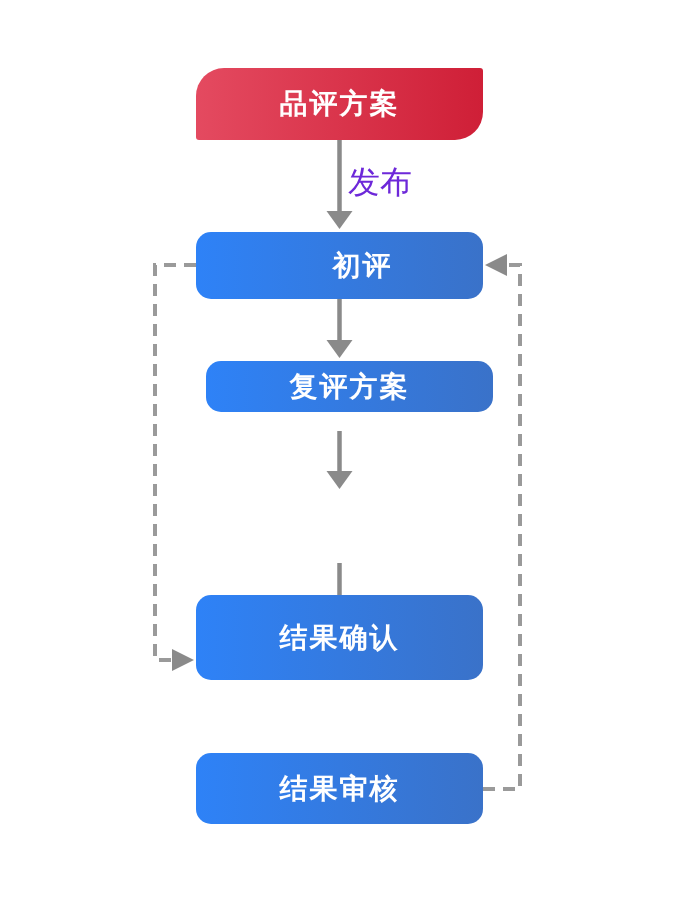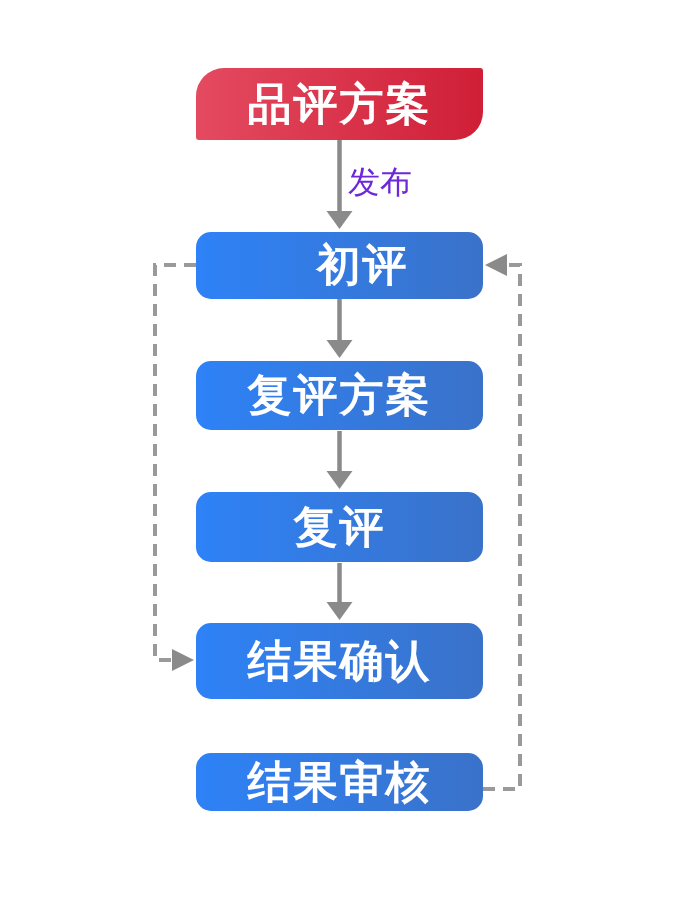--- a/index.html
+++ b/index.html
@@ -24,40 +24,40 @@
   }
   .node {
     position: absolute;
     left: 196px;
     width: 287px;
     display: flex;
     align-items: center;
     justify-content: center;
     color: #ffffff;
     font-weight: 700;
-    font-size: 44px;
+    font-size: 28px;
     letter-spacing: 2px;
     box-sizing: border-box;
     white-space: nowrap;
   }
   .node-start {
     top: 68px;
     height: 72px;
     background: linear-gradient(90deg, #e44a60 0%, #cf1f37 100%);
     border-radius: 28px 3px 28px 3px;
   }
   .node-step {
     background: linear-gradient(90deg, #2e82f7 0%, #3a72c9 100%);
     border-radius: 15px;
   }
   .node-chuping        { top: 232px; height: 67px; padding-left: 46px; }
-  .node-fuping-fangan  { top: 361px; height: 69px; }
+  .node-fuping-fangan  { top: 361px; height: 51px; margin-left: 10px; }
   .node-fuping         { top: 492px; height: 70px; }
-  .node-jieguo-queren  { top: 623px; height: 76px; }
-  .node-jieguo-shenhe  { top: 753px; height: 58px; }
+  .node-jieguo-queren  { top: 595px; height: 85px; }
+  .node-jieguo-shenhe  { top: 753px; height: 71px; }
   .edge-label {
     position: absolute;
     color: #6d28d9;
     white-space: nowrap;
   }
   .edge-label-publish {
     left: 348px;
     top: 161px;
     font-size: 32px;
   }
@@ -98,23 +98,20 @@
   </div>
 
   <div class="node node-step node-chuping">
     <span>初评</span>
   </div>
 
   <div class="node node-step node-fuping-fangan">
     <span>复评方案</span>
   </div>
 
-  <div class="node node-step node-fuping">
-    <span>复评</span>
-  </div>
 
   <div class="node node-step node-jieguo-queren">
     <span>结果确认</span>
   </div>
 
   <div class="node node-step node-jieguo-shenhe">
     <span>结果审核</span>
   </div>
 
   <div class="edge-label edge-label-publish">发布</div>

